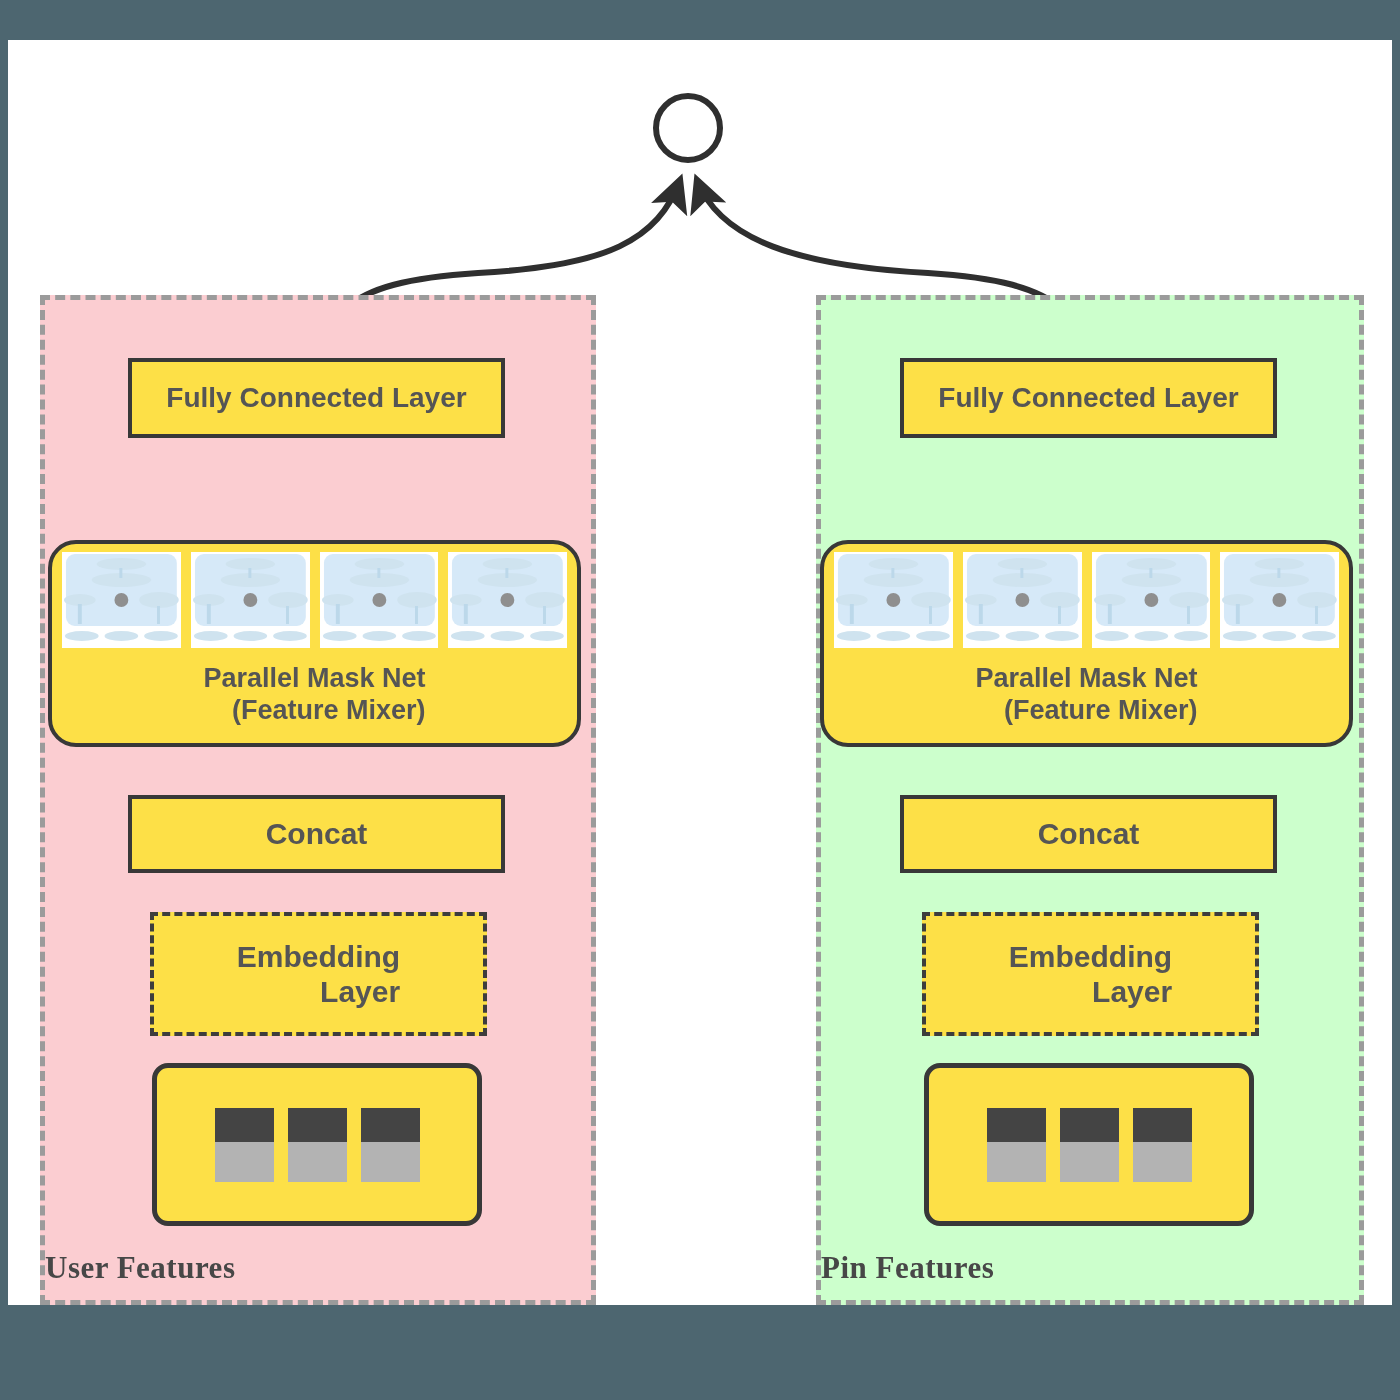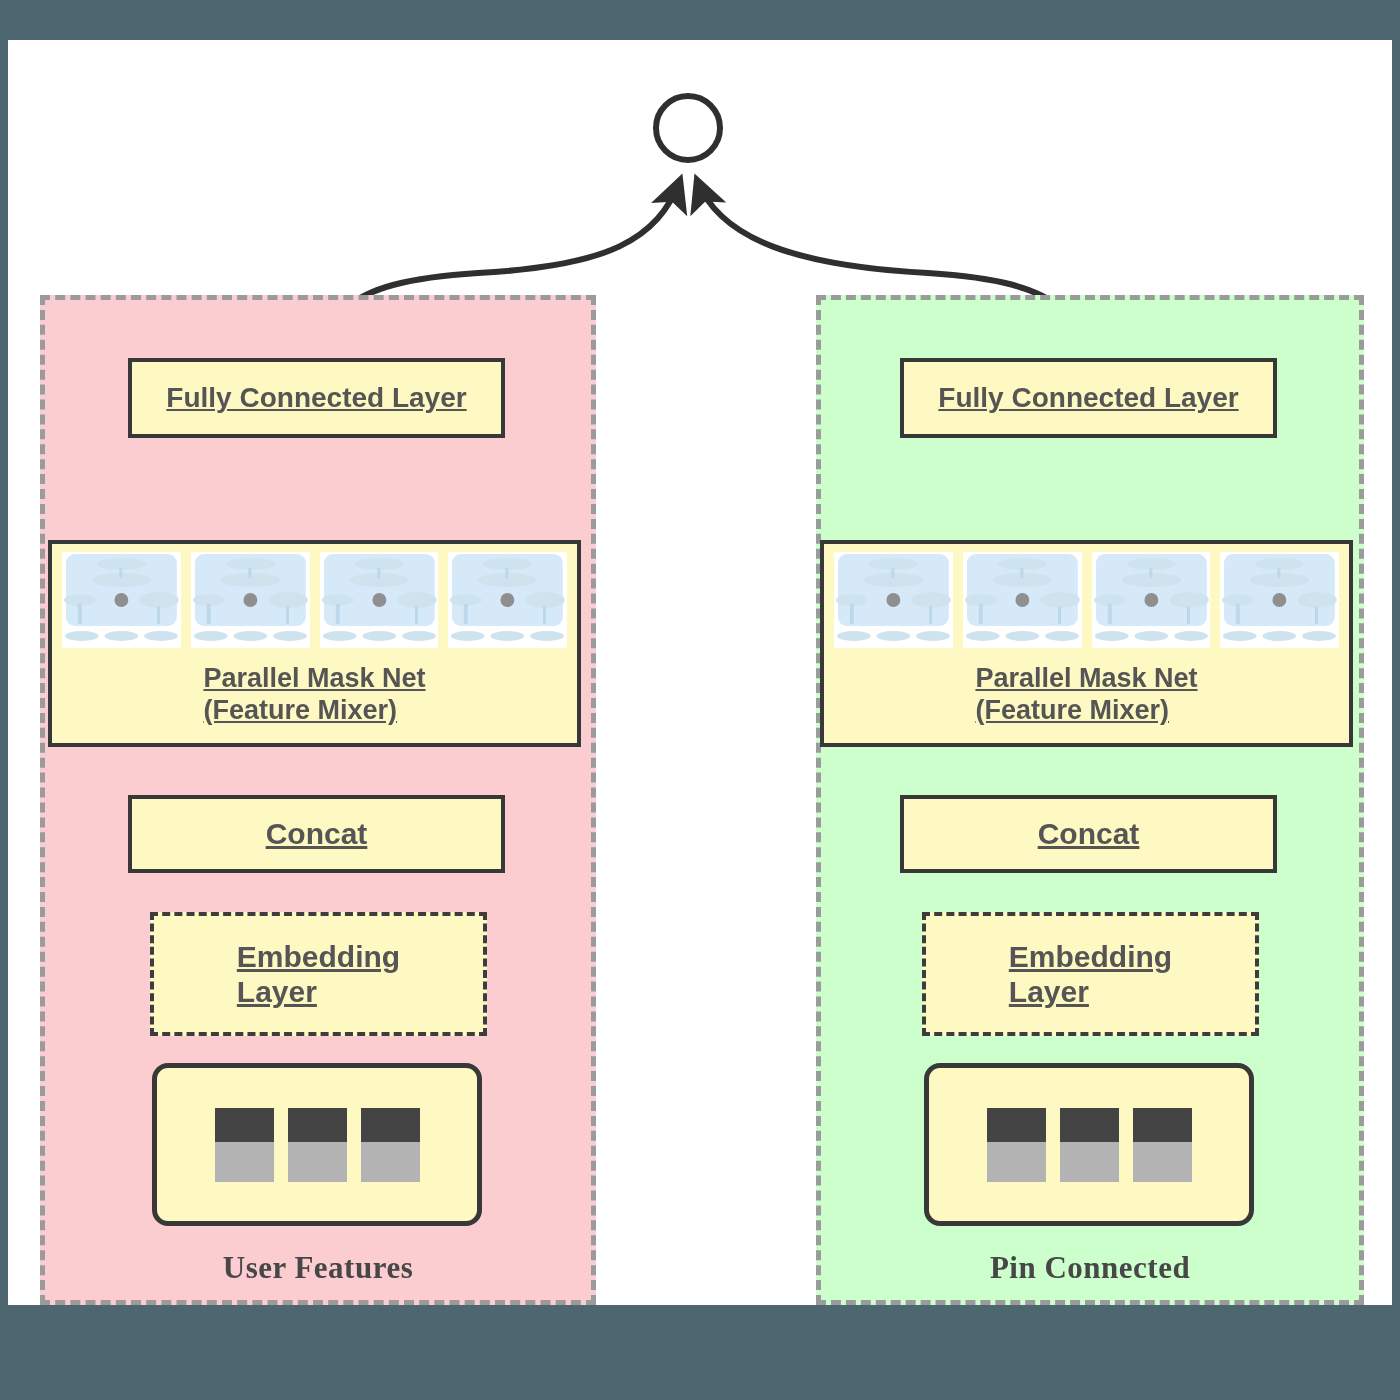--- a/index.html
+++ b/index.html
@@ -29,52 +29,52 @@
     border: 5px dashed #9b9b9b;
     box-sizing: border-box;
   }
   .tower.user  { left: 32px;  top: 255px; width: 556px; height: 1010px; background: #fbcdd1; }
   .tower.pin   { left: 808px; top: 255px; width: 548px; height: 1010px; background: #ccffcc; }
 
   .tower-label {
     position: absolute;
     left: 0; right: 0;
     bottom: 14px;
-    text-align: center;
+    text-align: left;
     font-family: "Liberation Serif", serif;
     font-weight: bold;
     font-size: 31px;
     color: #474747;
     letter-spacing: .5px;
   }
 
   
   .box {
     position: absolute;
     box-sizing: border-box;
-    background: #fef9c3;
+    background: #fde047;
     border: 4px solid #383838;
     display: flex;
     align-items: center;
     justify-content: center;
-    text-align: left;
+    text-align: right;
     color: #555555;
     font-weight: bold;
     line-height: 1.18;
-    text-decoration: underline;
   }
   .box.fc      { height: 80px;  font-size: 28px; }
   .box.concat  { height: 78px;  font-size: 30px; }
   .box.embed   { height: 124px; font-size: 30px; border: 4px dashed #3d3d3d; }
   .box.masknet {
     height: 207px;
     flex-direction: column;
     justify-content: flex-end;
     padding-bottom: 16px;
     font-size: 27px;
+    border-radius: 28px;
   }
   .box.features {
     height: 163px;
     border-radius: 16px;
     border-width: 5px;
   }
 
   
   .thumbs {
     position: absolute;
@@ -258,21 +258,21 @@
             <div class="bot"></div>
           </div>
         <div class="chip">
             <div class="top"></div>
             <div class="bot"></div>
           </div>
       </div>
     </div>
 
     <div class="tower pin">
-      <div class="tower-label">Pin Connected</div>
+      <div class="tower-label">Pin Features</div>
     </div>
 
     <div class="box fc" style="left:892px; top:318px; width:377px;">
       <span>Fully Connected Layer</span>
     </div>
 
     <div class="box masknet" style="left:812px; top:500px; width:533px;">
       <div class="thumbs">
         <div class="thumb">
           <svg viewBox="0 0 120 96" preserveAspectRatio="none">

